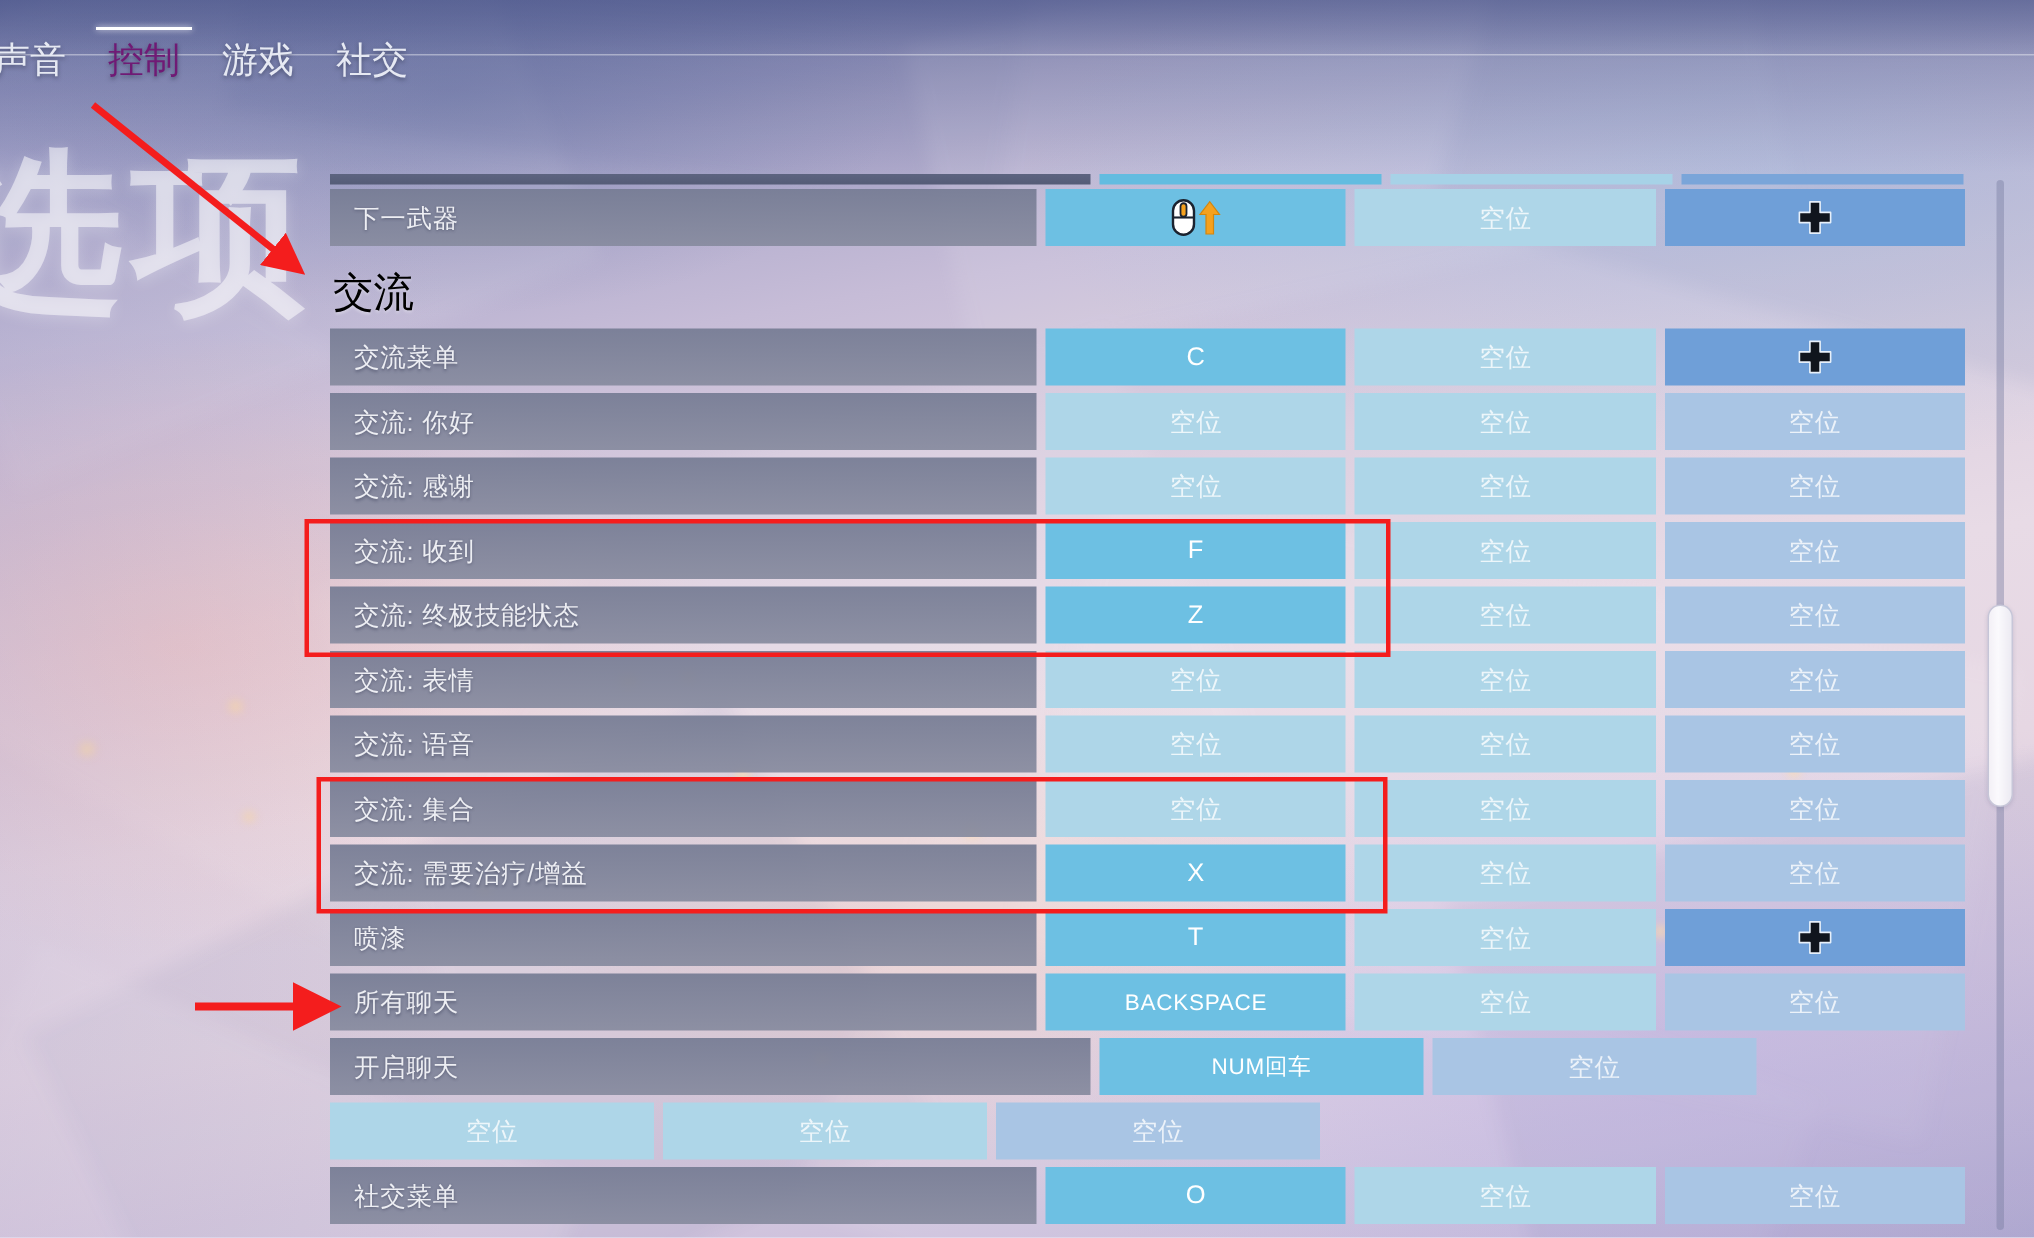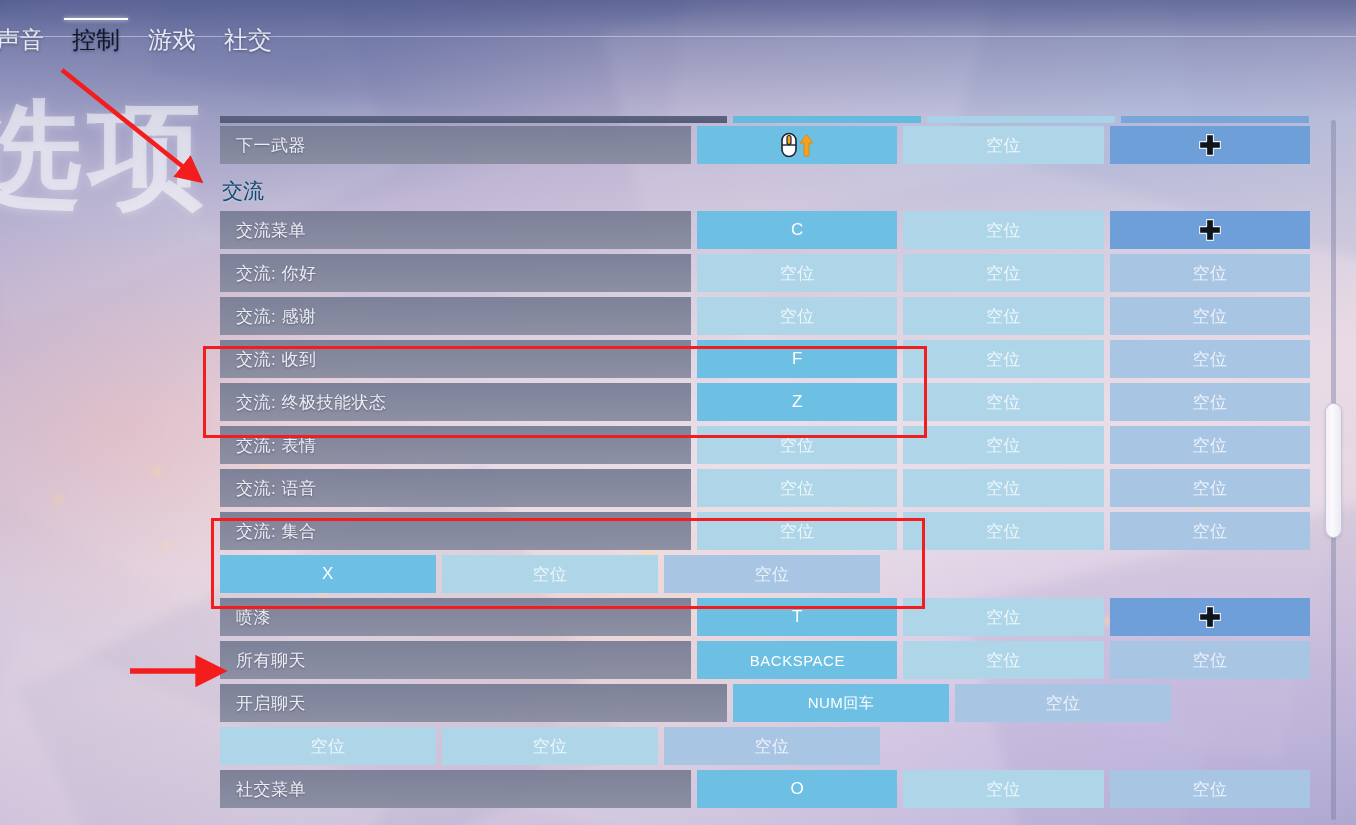--- a/index.html
+++ b/index.html
@@ -97,21 +97,21 @@
   .tab {
     position: relative;
     font-size: 24px;
     color: #e6e9f3;
     padding: 6px 14px 16px 14px;
     white-space: nowrap;
     text-shadow: 0 1px 3px rgba(40,45,70,0.55);
     cursor: pointer;
   }
   .tab.first { padding-left: 0; margin-left: -4px; }
-  .tab.active { color: #0f172a; }
+  .tab.active { color: #701a75; }
   .tab.active::before {
     content: "";
     position: absolute;
     left: 6px; right: 6px;
     top: 0px;
     height: 2px;
     background: #ffffff;
     box-shadow: 0 0 4px rgba(255,255,255,0.8);
   }
   .tabbar-rule {
@@ -187,22 +187,22 @@
   .cell.key.c2.empty { background: #aed6e8; color: rgba(255,255,255,0.78); }
   .cell.key.c3.set   { background: #6dc0e3; color: #ffffff; }
   .cell.key.c3.empty { background: #aed6e8; color: rgba(255,255,255,0.78); }
   .cell.key.c4.set   { background: #6f9fd8; color: #ffffff; }
   .cell.key.c4.empty { background: #a9c5e4; color: rgba(255,255,255,0.78); }
 
   .cell.key.small { font-size: 15px; }
 
   
   .section-head {
-    font-size: 21px;
-    color: #0c4a6e;
+    font-size: 27px;
+    color: #000000;
     padding: 8px 0 6px 2px;
     text-shadow: 0 1px 2px rgba(255,255,255,0.35);
     user-select: none;
   }
 
   
   .icon-wrap { display: inline-flex; align-items: center; justify-content: center; }
 
   
   .scrollbar {
@@ -400,20 +400,21 @@
     </div>
 
     <div class="row">
       <div class="cell name">交流: 集合</div>
       <div class="cell key c2 empty">空位</div>
       <div class="cell key c3 empty">空位</div>
       <div class="cell key c4 empty">空位</div>
     </div>
 
     <div class="row">
+      <div class="cell name">交流: 需要治疗/增益</div>
       <div class="cell key c2 set">X</div>
       <div class="cell key c3 empty">空位</div>
       <div class="cell key c4 empty">空位</div>
     </div>
 
     <div class="row">
       <div class="cell name">喷漆</div>
       <div class="cell key c2 set">T</div>
       <div class="cell key c3 empty">空位</div>
       <div class="cell key c4 set">

